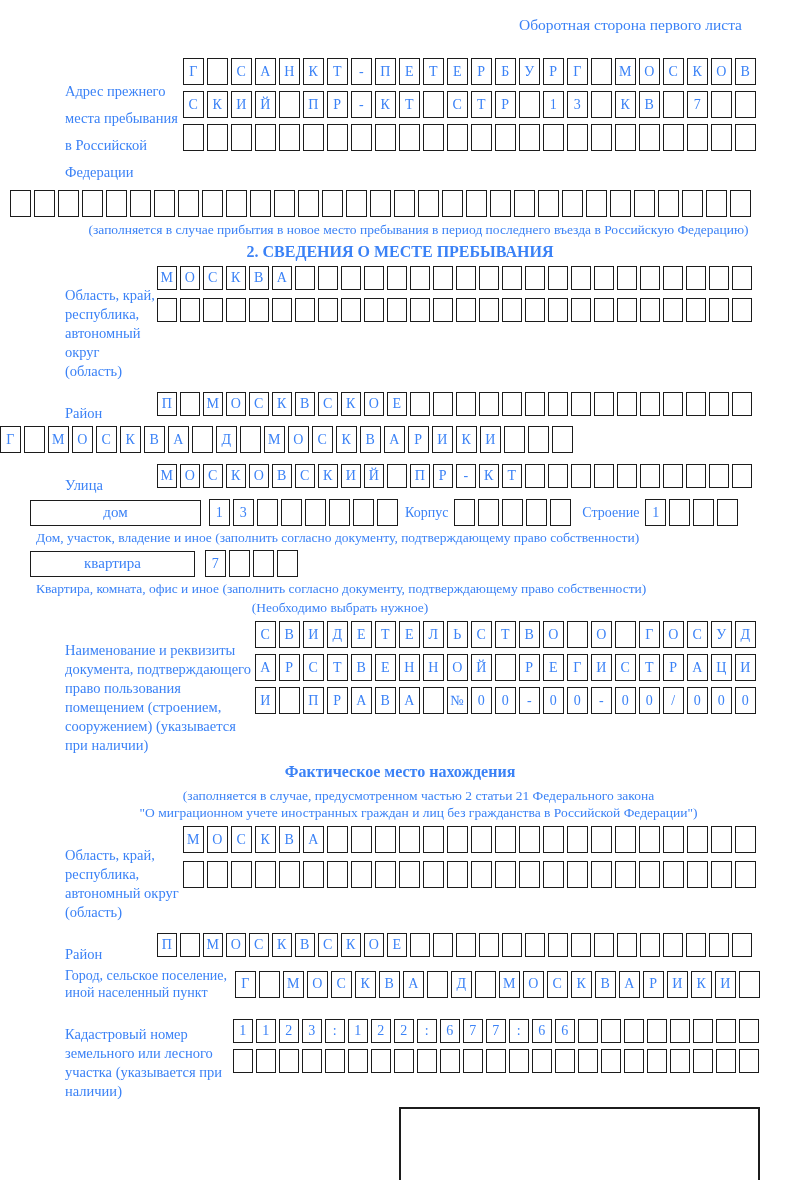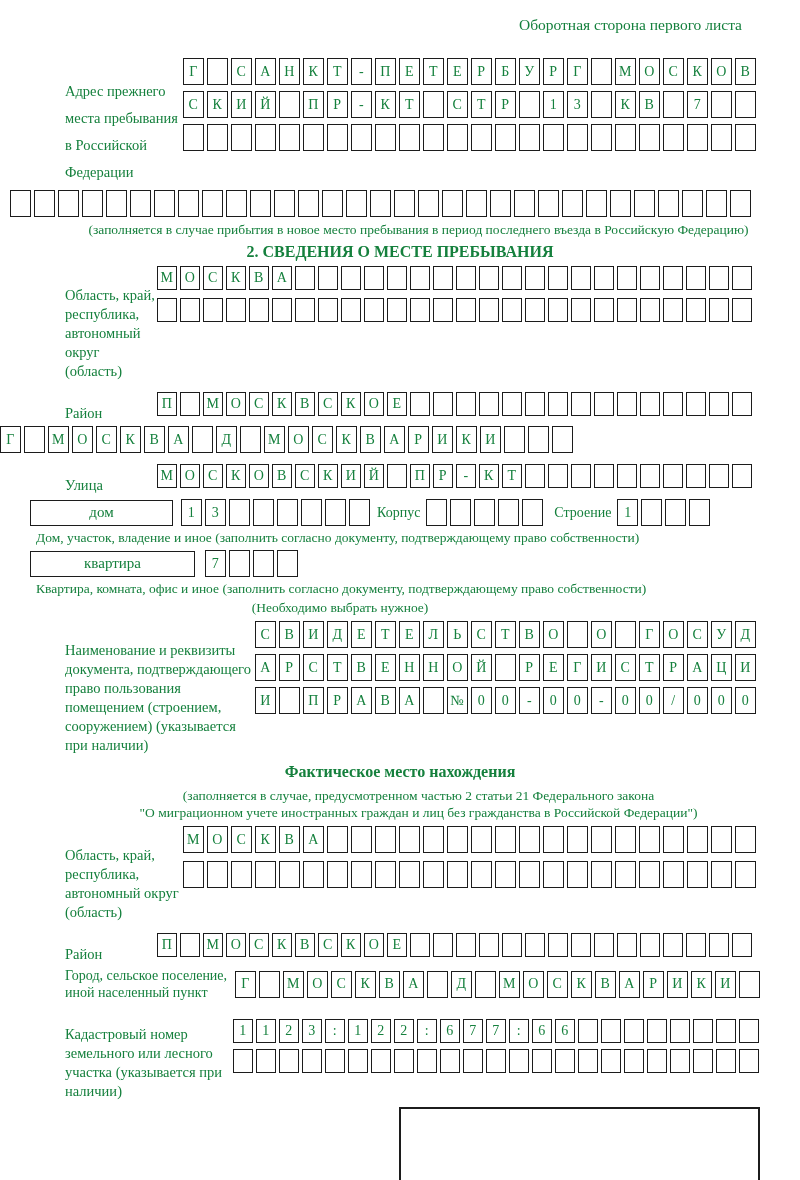--- a/index.html
+++ b/index.html
@@ -1,19 +1,19 @@
 <!DOCTYPE html>
 <html lang="ru"><head>
 <meta charset="utf-8">
 <style>
   * { margin:0; padding:0; box-sizing:border-box; }
   html,body { background:#ffffff; }
   .page {
     position:relative; width:800px; height:1180px; margin:0 auto;
-    background:#ffffff; color:#15803d; overflow:hidden;
+    background:#ffffff; color:#3b82f6; overflow:hidden;
     font-family:"Liberation Serif","DejaVu Serif",serif;
   }
   .hdr-note { padding:16px 58px 0 0; text-align:right; font-size:15.5px; }
 
   
   .frow { display:flex; align-items:flex-start; }
   .frow.vc { align-items:center; }
 
   
   .cr { display:flex; flex-wrap:nowrap; }
@@ -37,21 +37,21 @@
   .w92  { width:92px;  flex:0 0 92px; }
   .w112 { width:112px; flex:0 0 112px; }
   .w190 { width:190px; flex:0 0 190px; }
   .w170 { width:170px; flex:0 0 170px; }
   .w168 { width:168px; flex:0 0 168px; }
 
   .widebox {
     border:1.7px solid #1c1c1c; height:26px; display:flex;
     align-items:center; justify-content:center; font-size:15px;
   }
-  .box-dom { width:143px; }
+  .box-dom { width:171px; }
   .box-kv  { width:165px; }
 
   .inline-lbl { font-size:14px; line-height:26px; }
 
   .chk {
     width:21px; height:26px; border:1.7px solid #1c1c1c; flex:0 0 auto;
     display:flex; align-items:center; justify-content:center; font-size:14.5px;
   }
 
   .stamp-box { margin:6px 0 0 399px; width:361px; height:168px; border:2px solid #1c1c1c; }

